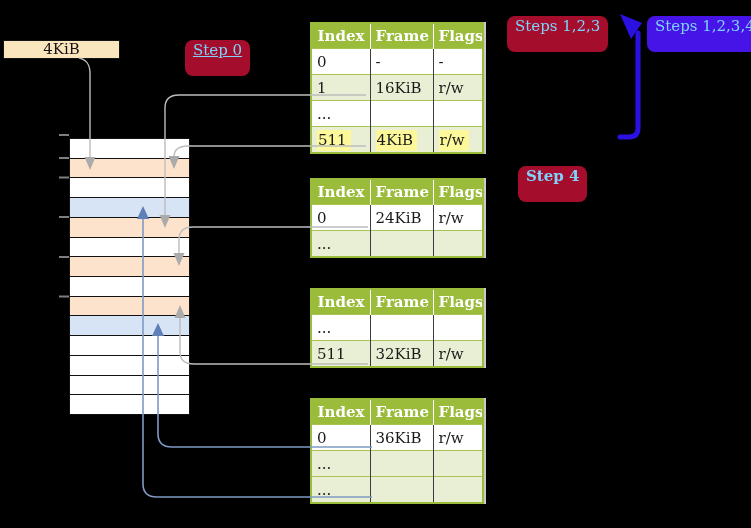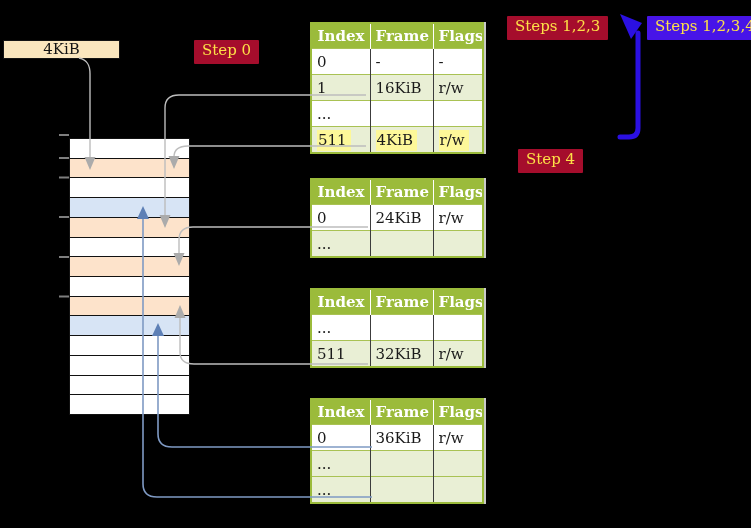--- a/index.html
+++ b/index.html
@@ -5,28 +5,28 @@
   html,body{margin:0;padding:0;background:#000;}
   .canvas{position:relative;width:751px;height:528px;background:#000;overflow:hidden;
           font-family:"DejaVu Serif",serif;}
 
   
   .box4kib{position:absolute;left:3px;top:40px;width:115px;height:17px;
            background:#fae6be;border:1px solid #141414;color:#141414;font-size:15px;
            display:flex;align-items:center;justify-content:center;line-height:17px;}
 
   
-  .badge{position:absolute;color:#fde047;font-size:15px;line-height:20px;height:24px;
-         padding:0 8px;border-radius:1px;white-space:nowrap;}
+  .badge{position:absolute;color:#7dd3fc;font-size:15px;line-height:20px;height:36px;
+         padding:0 8px;border-radius:8px;white-space:nowrap;}
   .badge.red{background:#a50d2c;}
   .badge.purple{background:#4714e8;}
-  #badge-step0{left:194px;top:40px;}
+  #badge-step0{left:185px;top:40px;text-decoration:underline;}
   #badge-steps123{left:507px;top:16px;}
   #badge-steps1234{left:647px;top:16px;}
-  #badge-step4{left:518px;top:149px;}
+  #badge-step4{left:518px;top:166px;font-weight:bold;}
 
   
   .strip{position:absolute;left:69px;top:138px;width:119px;height:275px;
          border:1px solid #111;display:flex;flex-direction:column;}
   .strip .mrow{flex:1;border-bottom:1px solid #111;}
   .strip .mrow:last-child{border-bottom:none;}
   .mrow.white{background:#ffffff;}
   .mrow.peach{background:#fde3cb;}
   .mrow.blue{background:#d7e4f5;}
 

